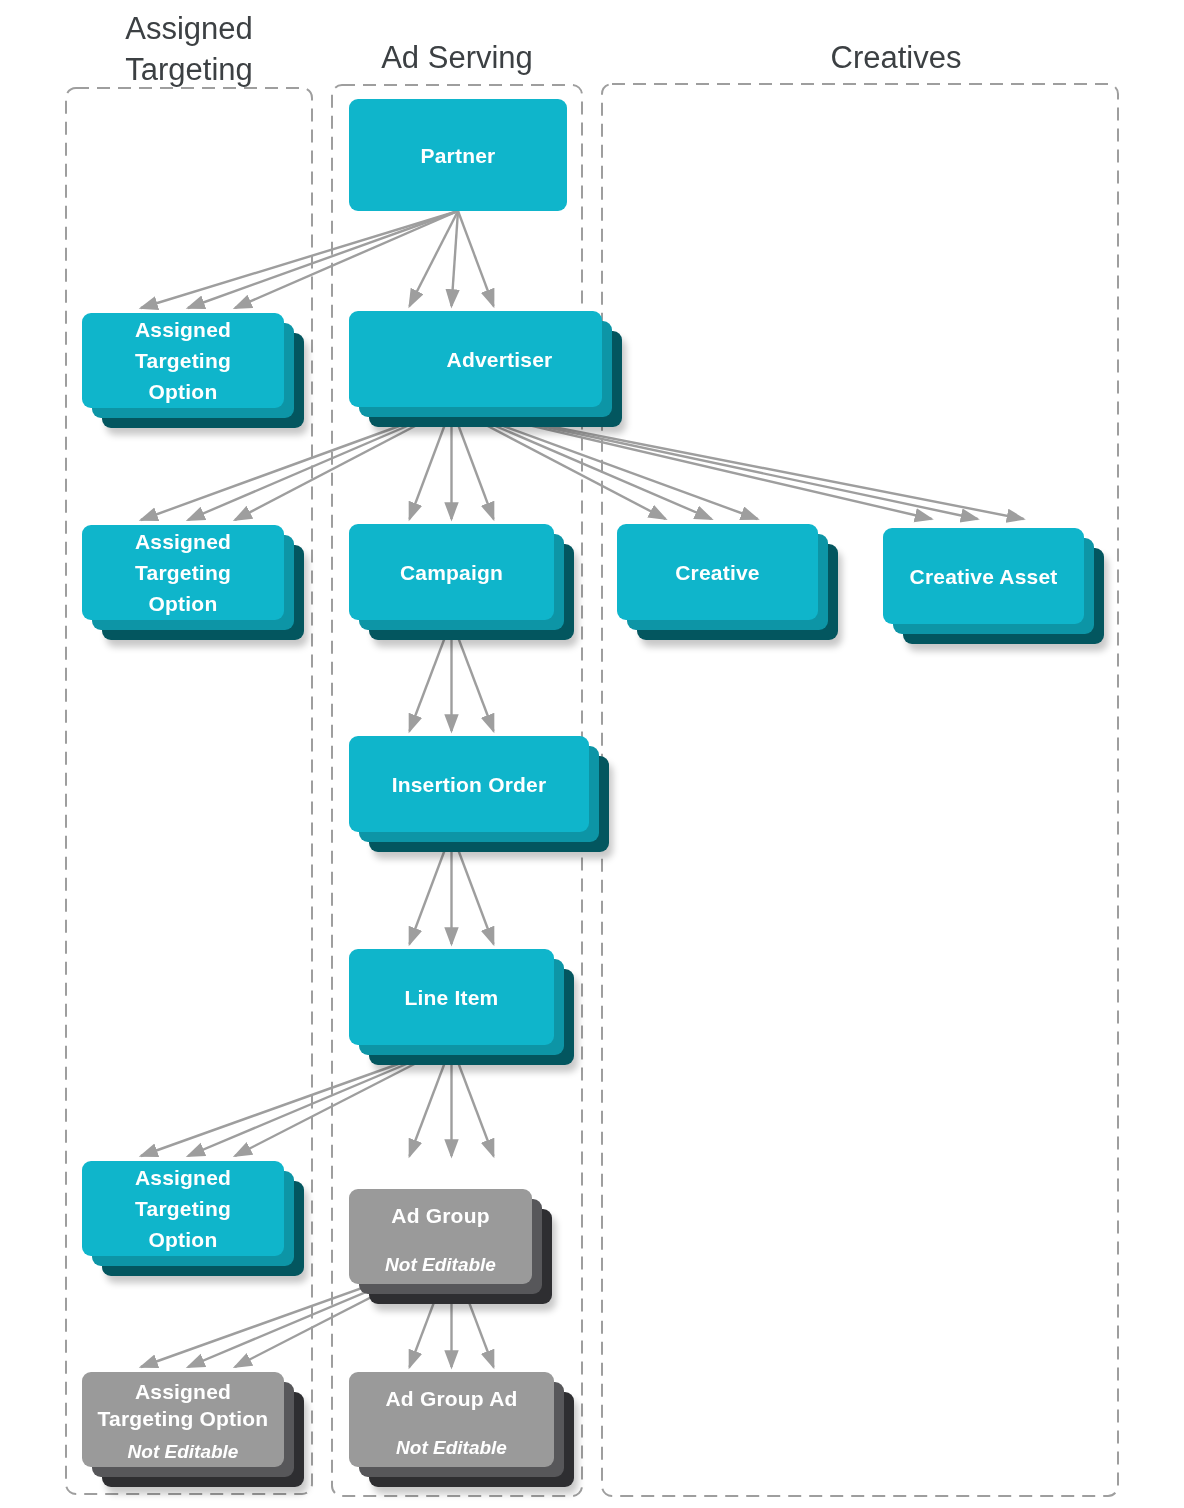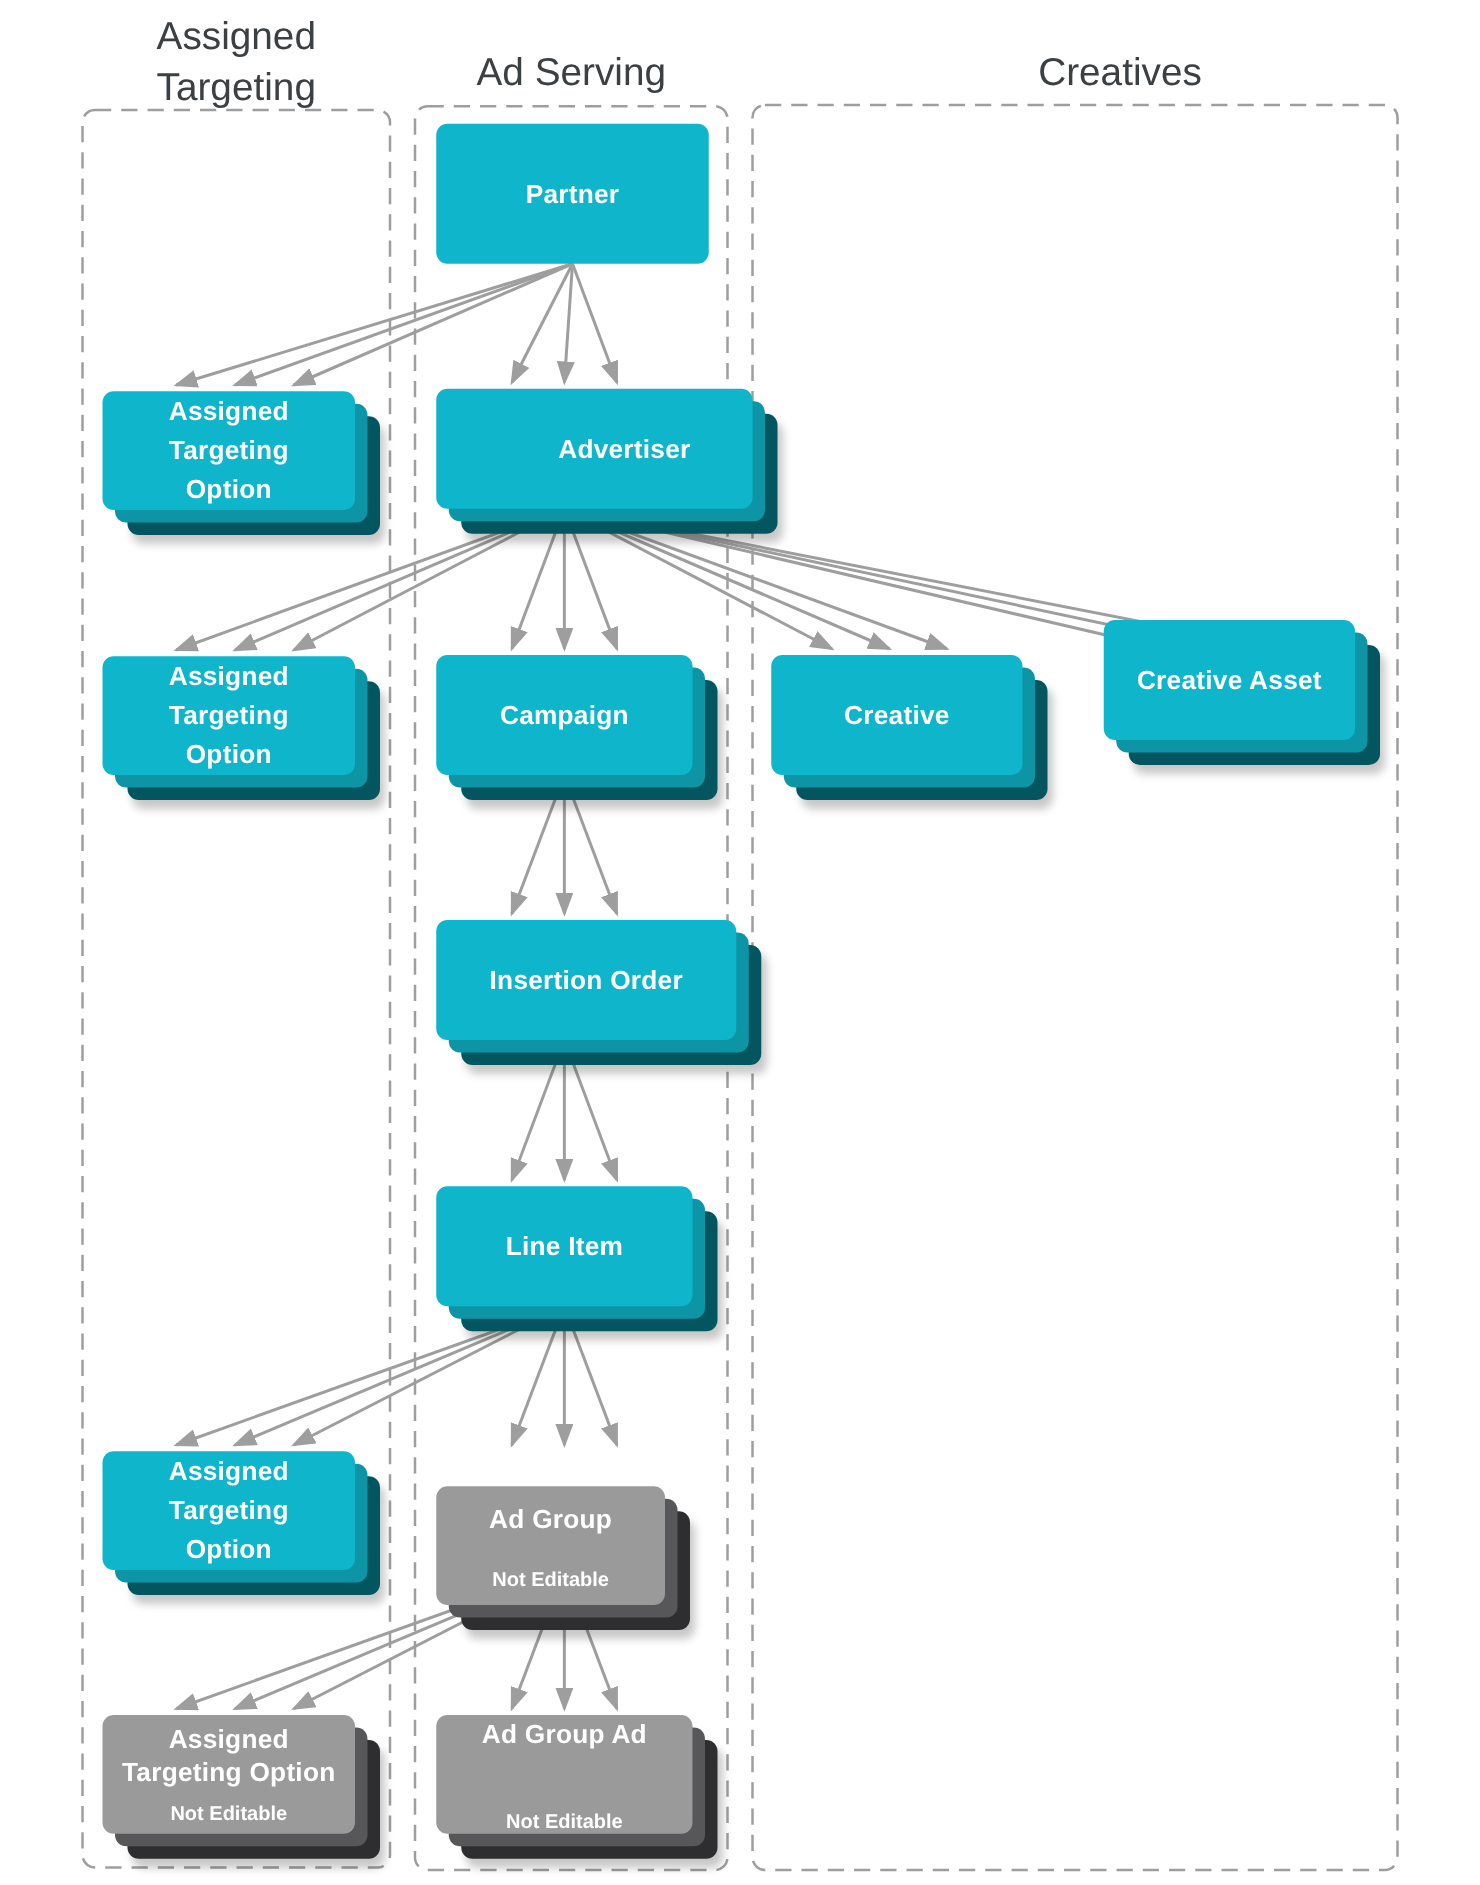--- a/index.html
+++ b/index.html
@@ -21,21 +21,21 @@
   .node{
     position:absolute;border-radius:9px;display:flex;flex-direction:column;
     align-items:center;justify-content:center;text-align:center;
     color:var(--boxtext);font-weight:700;
   }
   .node.cyan{background:var(--cyan-face);align-items:center;}
   .node.gray{background:var(--gray-face);}
   .node.cyan.stacked{box-shadow:10px 10px 0 0 var(--cyan-l2),20px 20px 0 0 var(--cyan-l3),24px 27px 7px rgba(0,0,0,0.22);}
   .node.gray.stacked{box-shadow:10px 10px 0 0 var(--gray-l2),20px 20px 0 0 var(--gray-l3),24px 27px 7px rgba(0,0,0,0.22);}
   .node .label{font-size:21px;line-height:31px;white-space:pre-line;letter-spacing:0.2px;}
-  .node .sublabel{font-size:16px;line-height:19px;margin-top:24px;}
+  .node .sublabel{font-size:19px;line-height:19px;margin-top:24px;font-style:italic;}
   .node.compact .sublabel{margin-top:10px;}
   .node .label.tight{line-height:27px;}
 </style>
 </head>
 <body>
 
 <div class="stage">
 
   <svg id="diagram-svg" viewBox="0 0 1184 1508">
     <defs>
@@ -112,21 +112,21 @@
   </div>
 
   <div class="node cyan stacked" style="left:349px;top:524px;width:205px;height:96px;">
     <div class="label">Campaign</div>
   </div>
 
   <div class="node cyan stacked" style="left:617px;top:524px;width:201px;height:96px;">
     <div class="label">Creative</div>
   </div>
 
-  <div class="node cyan stacked" style="left:883px;top:496px;width:201px;height:96px;">
+  <div class="node cyan stacked" style="left:883px;top:528px;width:201px;height:96px;">
     <div class="label">Creative Asset</div>
   </div>
 
   <div class="node cyan stacked" style="left:349px;top:736px;width:240px;height:96px;">
     <div class="label">Insertion Order</div>
   </div>
 
   <div class="node cyan stacked" style="left:349px;top:949px;width:205px;height:96px;">
     <div class="label">Line Item</div>
   </div>
@@ -141,18 +141,18 @@
     <div class="label">Ad Group</div>
     <div class="sublabel">Not Editable</div>
   </div>
 
   <div class="node gray stacked compact" style="left:82px;top:1372px;width:202px;height:95px;">
     <div class="label tight">Assigned
 Targeting Option</div>
     <div class="sublabel">Not Editable</div>
   </div>
 
-  <div class="node gray stacked" style="left:349px;top:1372px;width:205px;height:95px;justify-content:space-between;">
+  <div class="node gray stacked" style="left:349px;top:1372px;width:205px;height:95px;">
     <div class="label">Ad Group Ad</div>
     <div class="sublabel">Not Editable</div>
   </div>
 
 </div>
 
 </body></html>

